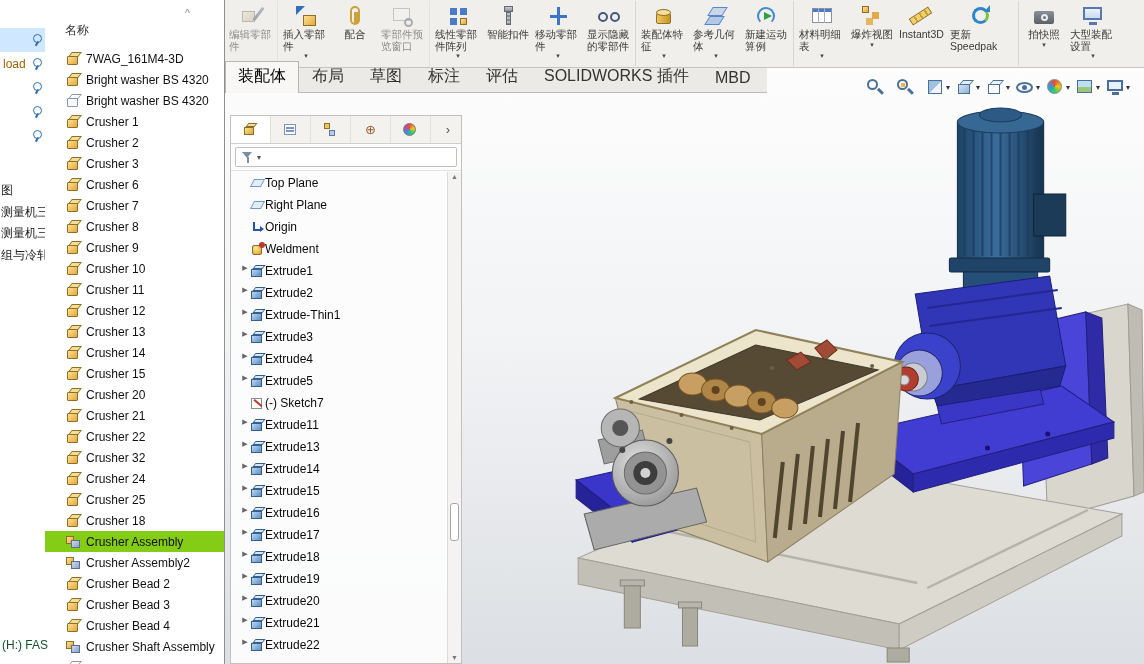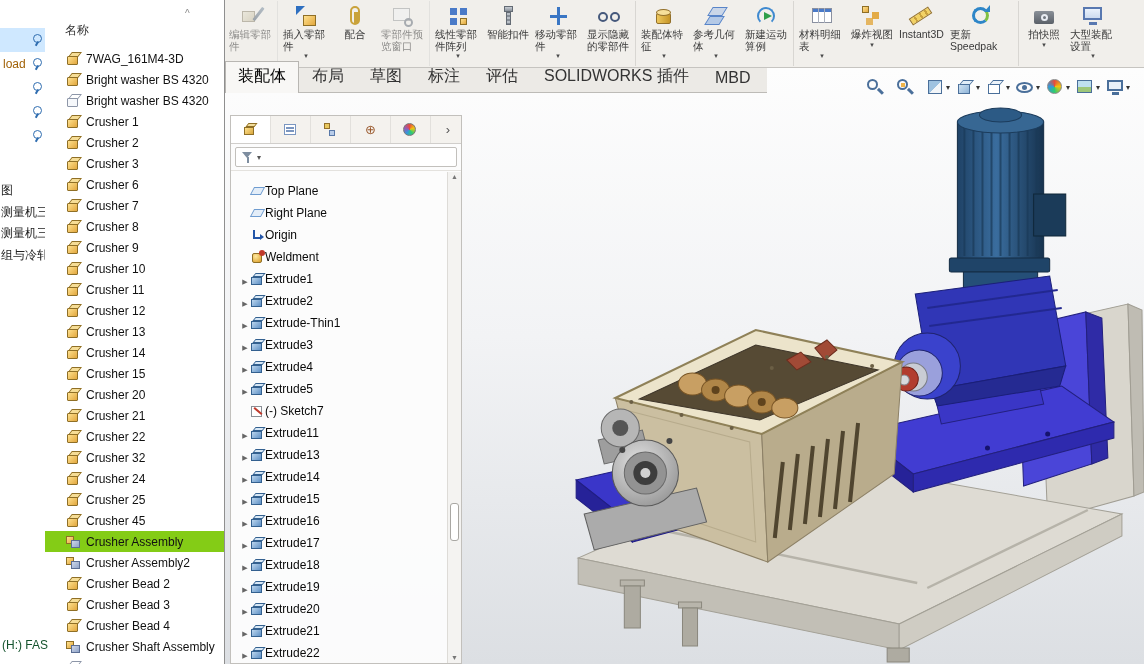--- a/index.html
+++ b/index.html
@@ -181,21 +181,21 @@
     background:conic-gradient(#e74c3c,#f1c40f,#2ecc71,#3498db,#9b59b6,#e74c3c)}
   .ffilter{height:27px;padding:3px 4px;border-bottom:1px solid #e4e2de}
   .fbox{height:20px;border:1px solid #c2c0bc;background:#fff;border-radius:2px;
     display:flex;align-items:center;gap:3px;padding:0 5px}
   .funnel{width:13px;height:13px;position:relative}
   .funnel::before{content:"";position:absolute;left:1px;top:1px;
     border-left:5.5px solid transparent;border-right:5.5px solid transparent;border-top:6px solid #7e8ea0}
   .funnel::after{content:"";position:absolute;left:5.5px;top:6px;width:2px;height:6px;background:#7e8ea0}
   .fdrop{font-size:8px;color:#555}
   .ftree-rows{position:absolute;left:0;top:56px;right:14px;bottom:0;overflow:hidden;padding-top:4px}
-  .trow{height:22px;display:flex;align-items:flex-end;padding-left:9px;
+  .trow{height:22px;display:flex;align-items:flex-start;padding-left:9px;
     font-size:12px;color:#0a0a0a;white-space:nowrap;cursor:default}
   .tarrow{width:10px;font-size:7px;color:#666;flex:none;text-align:center}
   .tic{width:15px;height:14px;position:relative;flex:none}
   .tic::before,.tic::after{content:"";position:absolute;box-sizing:border-box}
   .tic-plane::before{left:2px;top:3px;width:11px;height:8px;border:1px solid #6f9cd0;
     background:rgba(150,190,235,.25);transform:skewX(-28deg)}
   .tic-origin::before{left:3px;top:2px;width:8px;height:9px;
     border-left:2px solid #2456a8;border-bottom:2px solid #2456a8}
   .tic-origin::after{left:10px;top:6px;width:0;height:0;border-left:4px solid #2456a8;
     border-top:3px solid transparent;border-bottom:3px solid transparent}
@@ -380,21 +380,21 @@
           <span class="fname">Crusher 24</span>
         </div>
 
         <div class="file-row">
           <span class="fic part"></span>
           <span class="fname">Crusher 25</span>
         </div>
 
         <div class="file-row">
           <span class="fic part"></span>
-          <span class="fname">Crusher 45</span>
+          <span class="fname">Crusher 18</span>
         </div>
 
         <div class="file-row selected">
           <span class="fic assembly"></span>
           <span class="fname">Crusher Assembly</span>
         </div>
 
         <div class="file-row">
           <span class="fic assembly"></span>
           <span class="fname">Crusher Assembly2</span>

